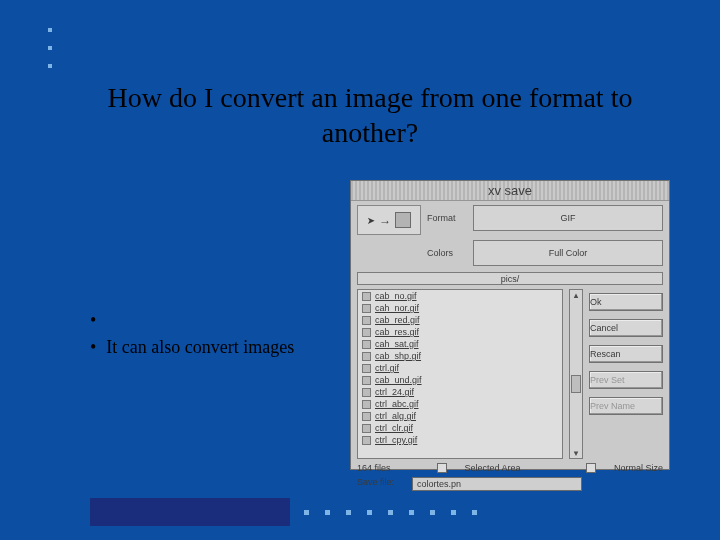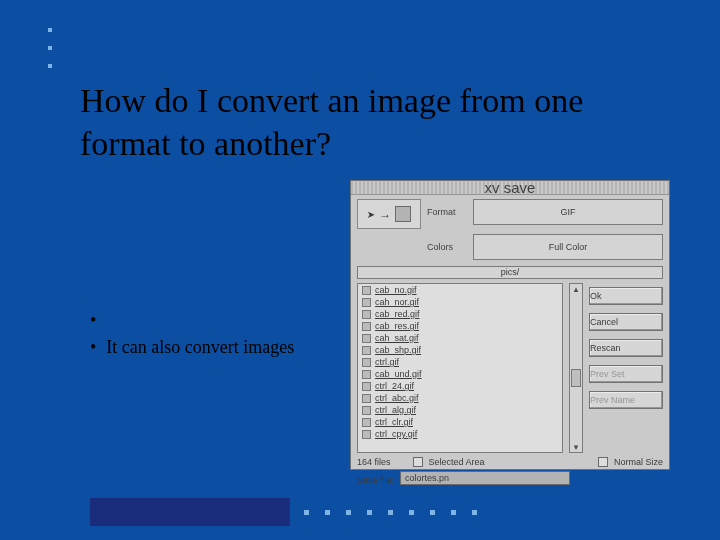--- a/index.html
+++ b/index.html
@@ -45,21 +45,22 @@
   .deco-dots-br .dot {
     width: 5px; height: 5px; background: #7fb5e6;
     margin-right: 16px;
   }
 
   .title {
     position: absolute;
     top: 80px;
     left: 80px;
     right: 60px;
-    font-size: 34px;
+    text-align: center;
+    font-size: 28px;
     line-height: 1.25;
     color: #000;
   }
 
   .bullets {
     position: absolute;
     left: 90px;
     top: 310px;
     color: #000;
     font-size: 18px;
@@ -81,24 +82,24 @@
     width: 320px;
     height: 290px;
     background: #d7d7d7;
     border: 1px solid #6f6f6f;
     font-family: "Lucida Sans", Geneva, Arial, sans-serif;
     font-size: 10px;
     color: #2d2d2d;
     filter: grayscale(100%) contrast(0.85);
   }
   .xvdialog .titlebar {
-    height: 14px;
+    height: 20px;
     background: repeating-linear-gradient(to right,#bfbfbf 0 2px,#d7d7d7 2px 4px);
     display:flex;justify-content:center;align-items:center;
-    font-size:15px; color:#333;
+    font-size:13px; color:#333;
     border-bottom:1px solid #999;
   }
   .xvdialog .toprow {
     display:flex; padding:4px 6px; gap:6px; align-items:flex-start;
   }
   .thumb {
     width:64px;height:30px;background:#e6e6e6;border:1px solid #8a8a8a;
     display:flex;align-items:center;justify-content:center;gap:4px;
   }
   .thumb .arrow { font-size:12px; }
@@ -108,21 +109,21 @@
   }
   .kv .row{display:flex;gap:4px;align-items:center;}
   .kv .lbl{width:42px;font-size:9px;color:#333;}
   .dropbtn{
     flex:1;height:26px;background:#e3e3e3;border:1px solid #7a7a7a;
     display:flex;align-items:center;justify-content:center;font-size:9px;
   }
 
   .pathbar{
     margin:2px 6px 4px; height:13px; background:#e3e3e3;border:1px solid #7a7a7a;
-    display:flex;justify-content:center;font-size:9px;
+    display:flex;align-items:center;justify-content:center;font-size:9px;
   }
 
   .midrow{display:flex; padding:0 6px; gap:6px; height:170px;}
   .filelist{
     flex:1; background:#efefef;border:1px solid #7a7a7a;overflow:hidden;
   }
   .filelist .item{
     display:flex;align-items:center;gap:4px;padding:0 4px;height:12px;font-size:9px;color:#2f2f2f;text-decoration:underline;
   }
   .filelist .item .fi{
@@ -140,24 +141,24 @@
   .btns .btn{
     height:18px;background:#e5e5e5;border:1px solid #6f6f6f;
     display:flex;align-items:center;justify-content:flex-start;font-size:9px;
     box-shadow: inset -1px -1px 0 #9a9a9a, inset 1px 1px 0 #fff;
   }
   .btns .btn.dis{ color:#9a9a9a; }
 
   .botrow{
     padding:4px 6px; display:flex;flex-direction:column;gap:4px;
   }
-  .botrow .line{display:flex;align-items:flex-end;gap:6px;font-size:9px;}
+  .botrow .line{display:flex;align-items:flex-start;gap:18px;font-size:9px;}
   .chk{width:10px;height:10px;border:1px solid #666;background:#eee;}
   .tf{
-    flex:0 0 170px;height:14px;background:#f9a8d4;border:1px solid #666;
+    flex:0 0 170px;height:14px;background:#bef264;border:1px solid #666;
     display:flex;align-items:center;padding:0 4px;font-size:9px;
   }
 </style>
 </head>
 <body>
 
 <div class="deco-dots-tl">
   <div class="dot"></div>
     <div class="dot"></div>
     <div class="dot"></div>

